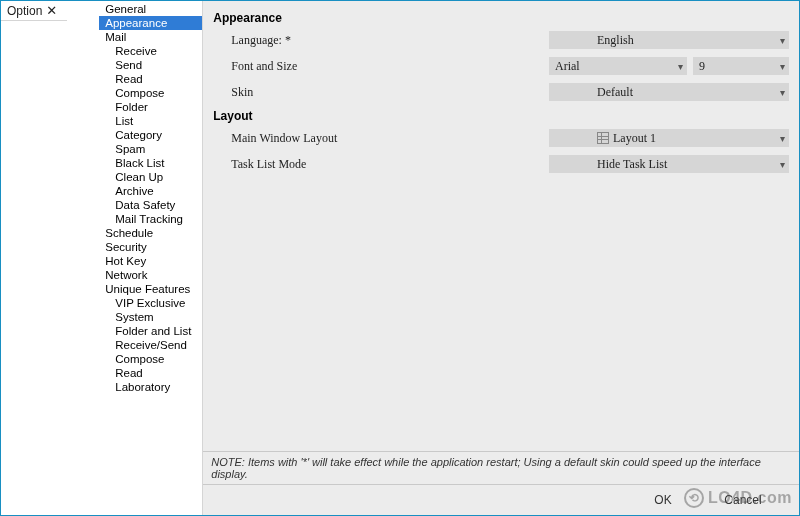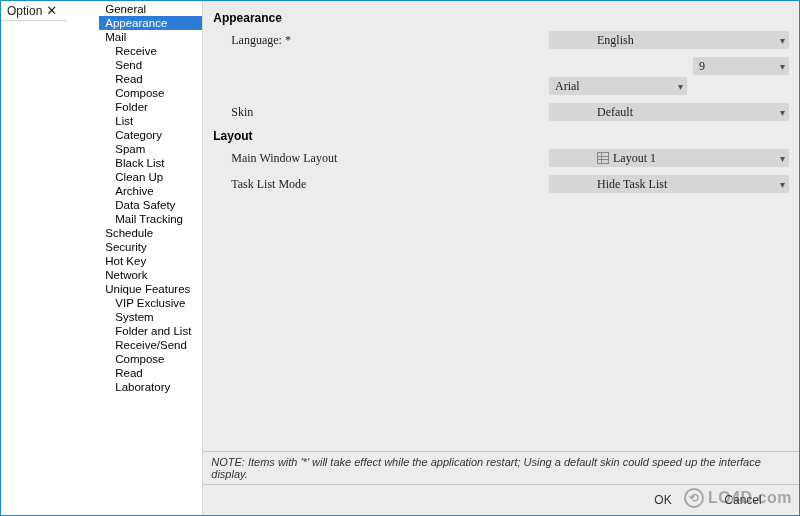--- a/index.html
+++ b/index.html
@@ -102,21 +102,21 @@
     height: 18px;
     display: flex;
     align-items: center;
     justify-content: space-between;
     padding: 0 4px 0 6px;
     font-size: 12px;
     color: #222;
     cursor: default;
   }
   .combobox.w260 { width: 240px; padding-left: 48px; }
-  .combobox.w160 { width: 138px; margin-top: 20px; }
+  .combobox.w160 { width: 138px; }
   .combobox.w90  { width: 96px; }
   .combobox .chev { color: #555; font-size: 10px; margin-left: 6px; }
   .combobox .icon {
     width: 12px; height: 12px; margin-right: 4px;
     border: 1px solid #888; display: inline-block;
     background:
       linear-gradient(#888,#888) 0 33%/100% 1px no-repeat,
       linear-gradient(#888,#888) 0 66%/100% 1px no-repeat,
       linear-gradient(#888,#888) 33% 0/1px 100% no-repeat;
   }
@@ -212,20 +212,21 @@
           <div class="label">Language: *</div>
           <div class="controls">
             <div class="combobox w260">
               <span>English</span>
               <span class="chev">▾</span>
             </div>
           </div>
         </div>
 
         <div class="form-row">
+          <div class="label">Font and Size</div>
           <div class="controls">
             <div class="combobox w160">
               <span>Arial</span>
               <span class="chev">▾</span>
             </div>
             <div class="combobox w90">
               <span>9</span>
               <span class="chev">▾</span>
             </div>
           </div>

